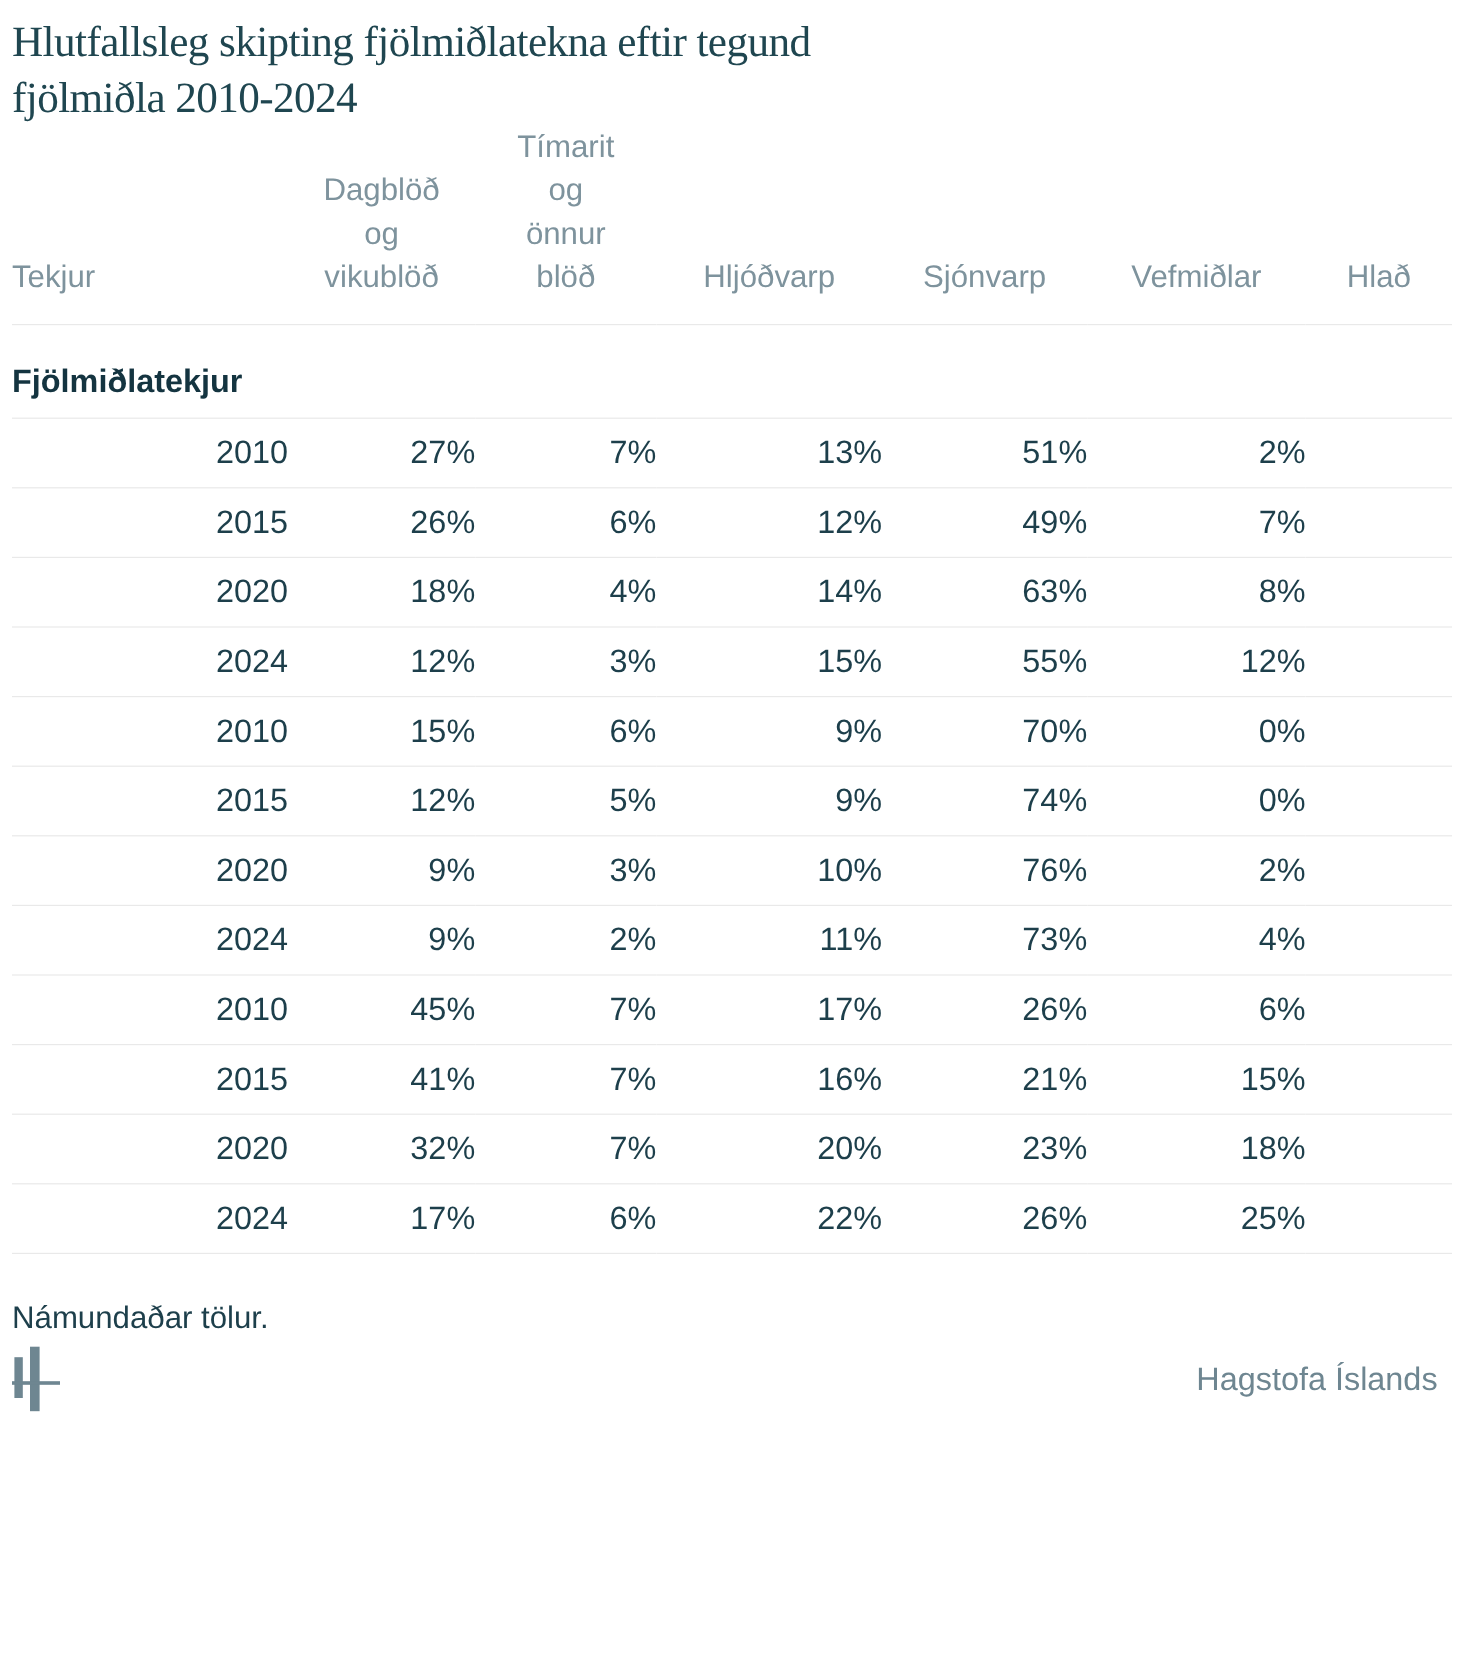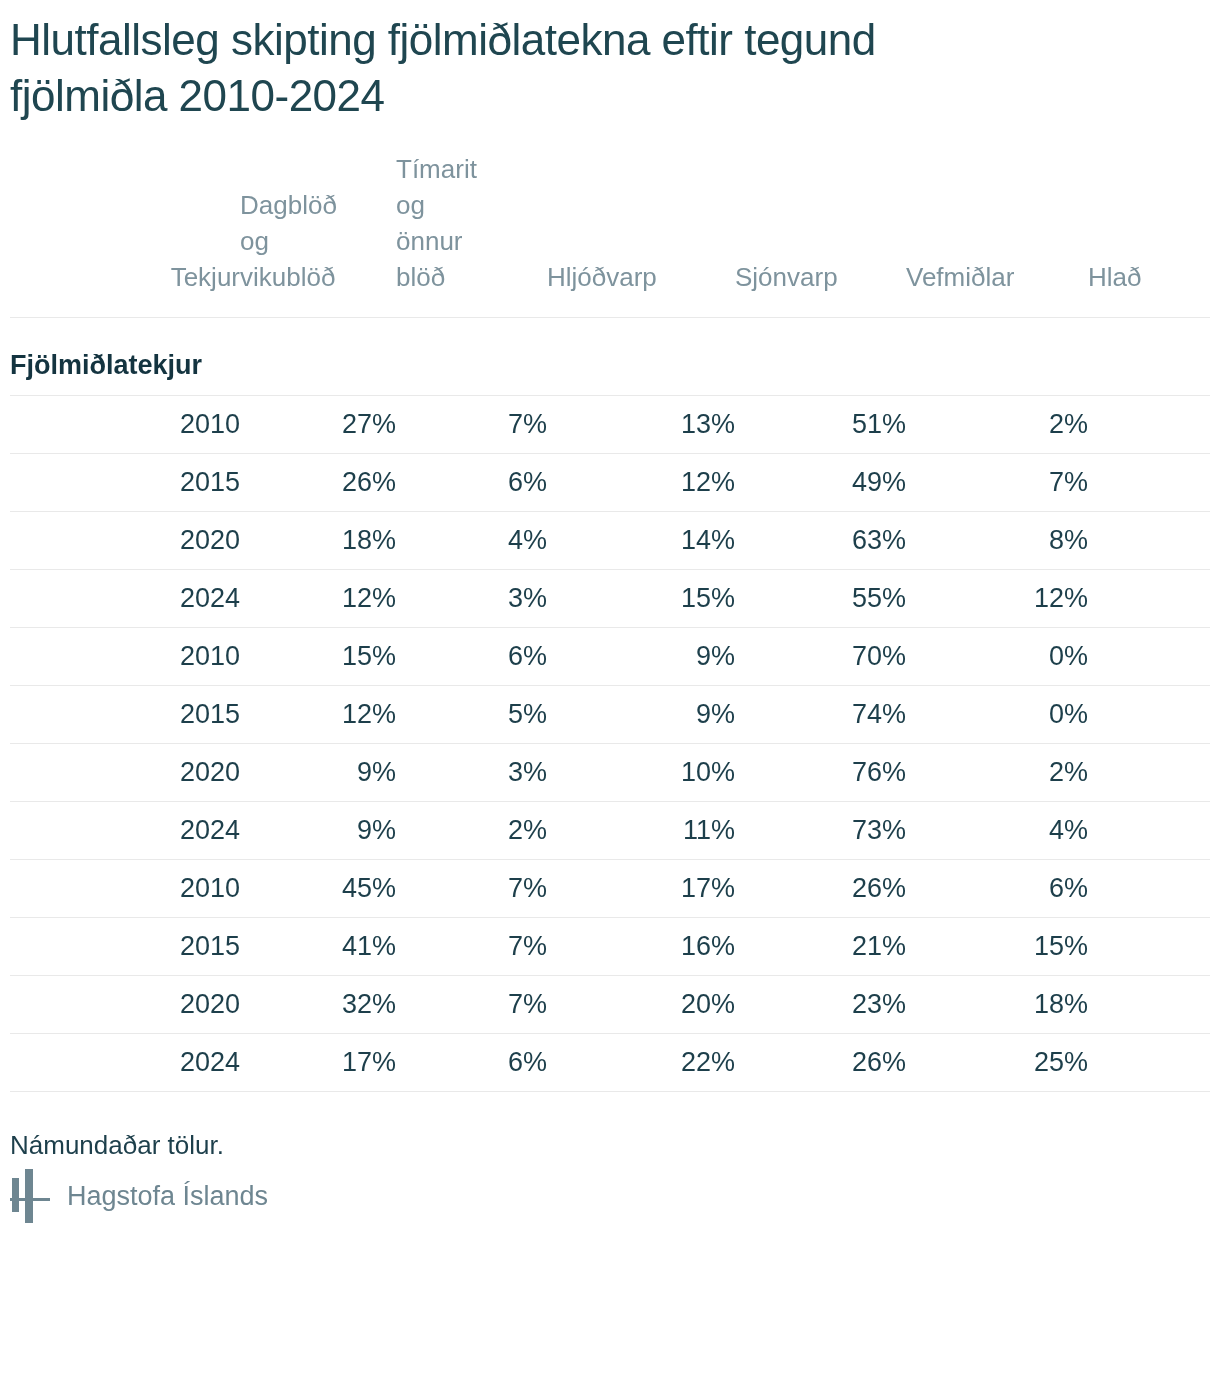--- a/index.html
+++ b/index.html
@@ -5,47 +5,46 @@
   * { box-sizing: border-box; margin: 0; padding: 0; }
   html, body {
     width: 1220px;
     background: #ffffff;
     font-family: "Liberation Sans", sans-serif;
   }
   body { height: 1378px; overflow: hidden; }
   .page { padding: 12px 10px 0 10px; }
 
   h1.title {
-    font-family: Liberation Sans, sans-serif;
-    font-size: 44px;
+    font-family: Liberation Serif, serif;
+    font-size: 36px;
     line-height: 1.28;
     font-weight: 400;
     letter-spacing: -0.5px;
     color: var(--title_text, #1f4650);
     white-space: pre-line;
-    margin-bottom: 26px;
   }
 
   table.stats {
     width: 1200px;
     border-collapse: collapse;
     table-layout: fixed;
   }
   table.stats thead th {
     font-size: 26px;
     font-weight: 400;
     color: var(--header_text, #7e939d);
-    text-align: left;
+    text-align: center;
     vertical-align: bottom;
     line-height: 36px;
     padding: 0 0 22px 0;
     white-space: pre-line;
     border-bottom: 1px solid var(--divider, #e9e9e9);
   }
-  table.stats thead th.first { text-align: right; }
+  table.stats thead th.first { text-align: left; }
 
   table.stats th.section {
     font-size: 27px;
     font-weight: 700;
     color: var(--section_text, #143440);
     text-align: left;
     line-height: 34px;
     padding: 30px 0 13px 0;
     border-bottom: 1px solid var(--divider, #e9e9e9);
     margin-left: 12px;
@@ -61,21 +60,21 @@
   table.stats td.year { text-align: right; }
 
   p.footnote {
     font-size: 26px;
     color: var(--body_text, #1d3f4b);
     margin-top: 38px;
   }
 
   .logo-row {
     display: flex;
-    justify-content: flex-start;
+    justify-content: space-between;
     align-items: center;
     gap: 15px;
     margin-top: 8px;
     padding-right: 12px;
   }
   .logo-row svg { display: block; }
   .logo-text {
     font-size: 27px;
     color: var(--logo_color, #6e8691);
   }

